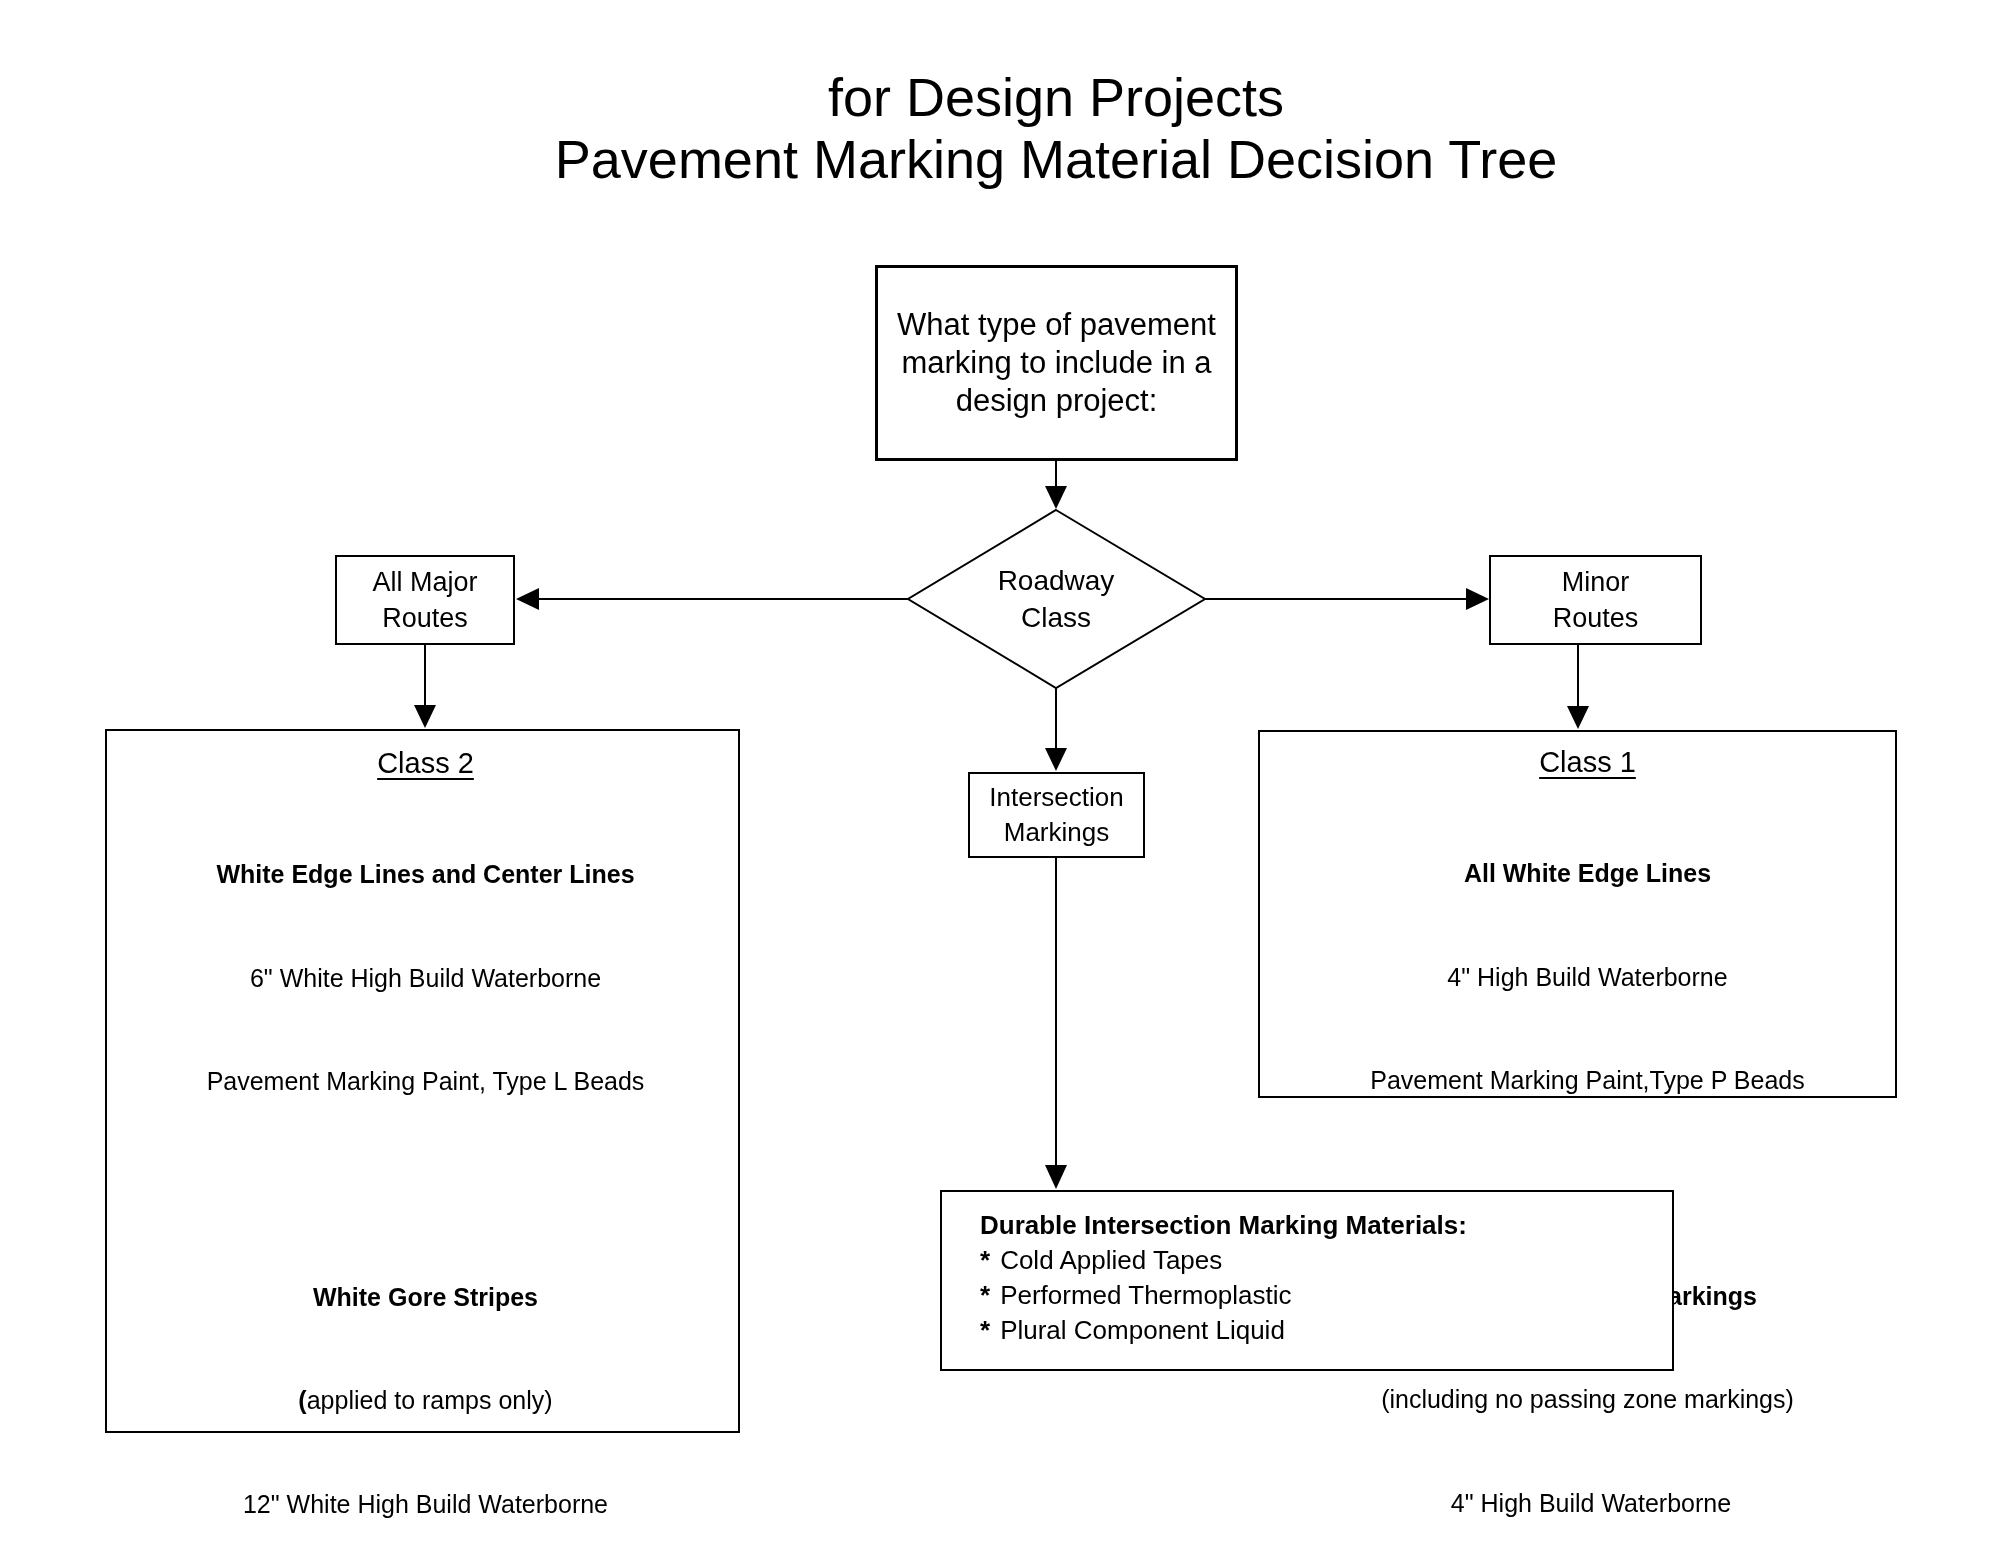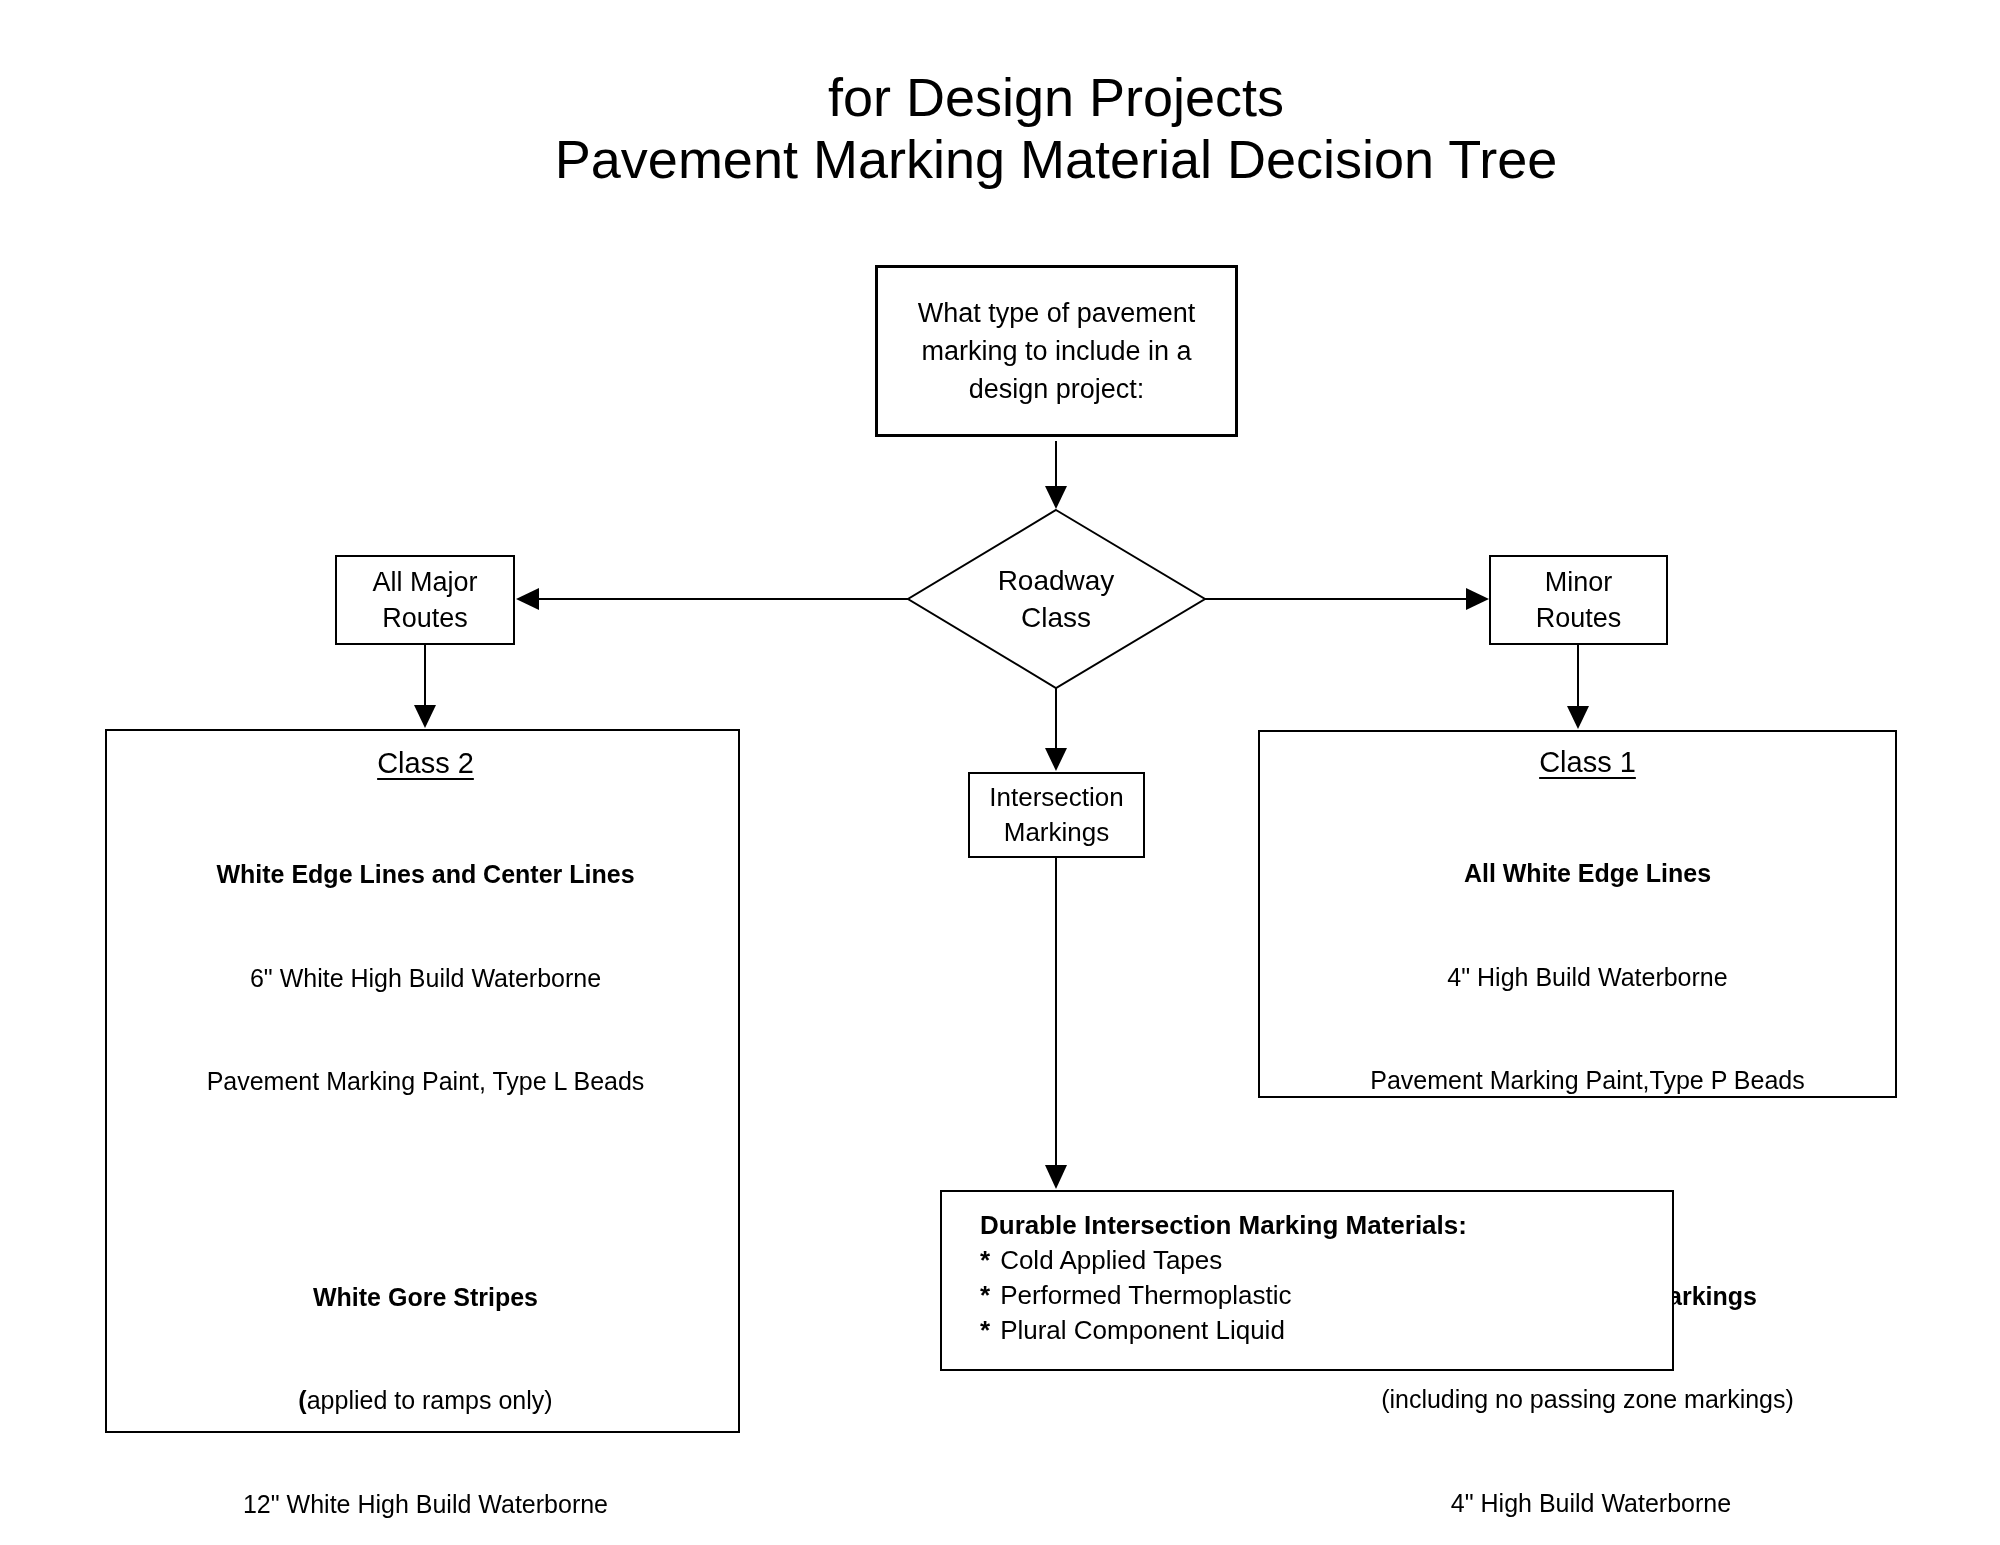--- a/index.html
+++ b/index.html
@@ -20,30 +20,30 @@
   }
   .node{
     border:2px solid #000;
     background:#fff;
     display:flex;flex-direction:column;
     align-items:center;justify-content:center;
     text-align:center;
     font-size:27px;line-height:36px;
   }
   #start-box{
-    left:875px;top:265px;width:363px;height:172px;
+    left:875px;top:265px;width:363px;height:196px;
     border-width:3px;
-    font-size:27px;line-height:38px;
+    font-size:31px;line-height:38px;
   }
   #decision-label{
     left:931px;top:562px;width:250px;
     text-align:center;font-size:28px;line-height:37px;
   }
   #major-box{left:335px;top:555px;width:180px;height:90px;}
-  #minor-box{left:1489px;top:555px;width:179px;height:90px;}
+  #minor-box{left:1489px;top:555px;width:213px;height:90px;}
   #intersection-box{left:968px;top:772px;width:177px;height:86px;font-size:26px;line-height:35px;}
   .bigbox{
     border:2px solid #000;background:#fff;
     font-size:25px;line-height:34.5px;
   }
   #class2-box{left:105px;top:729px;width:635px;height:704px;padding:15px 24px 0 30px;}
   #class1-box{left:1258px;top:730px;width:639px;height:368px;padding:13px 20px 12px 40px;}
   #durable-box{left:940px;top:1190px;width:734px;height:181px;padding:16px 20px 6px 38px;font-size:26px;line-height:35px;}
   .boxheader{
     text-align:center;

